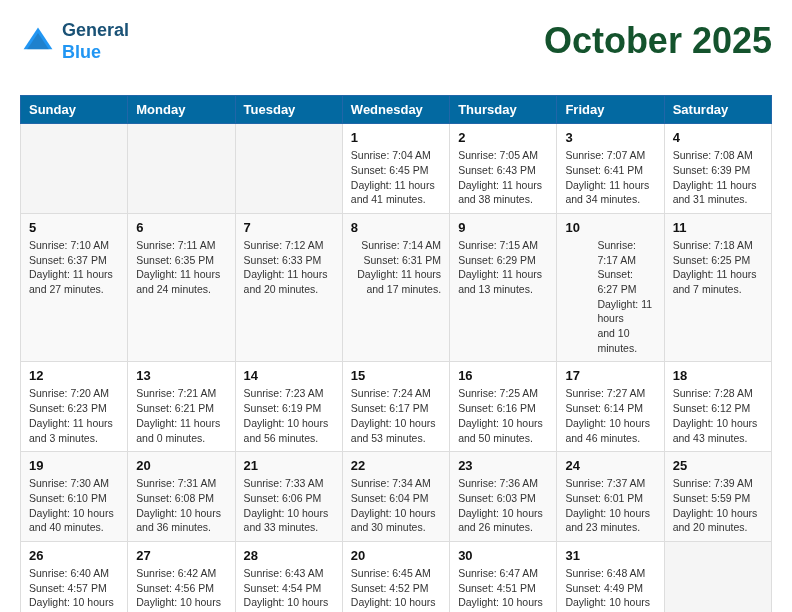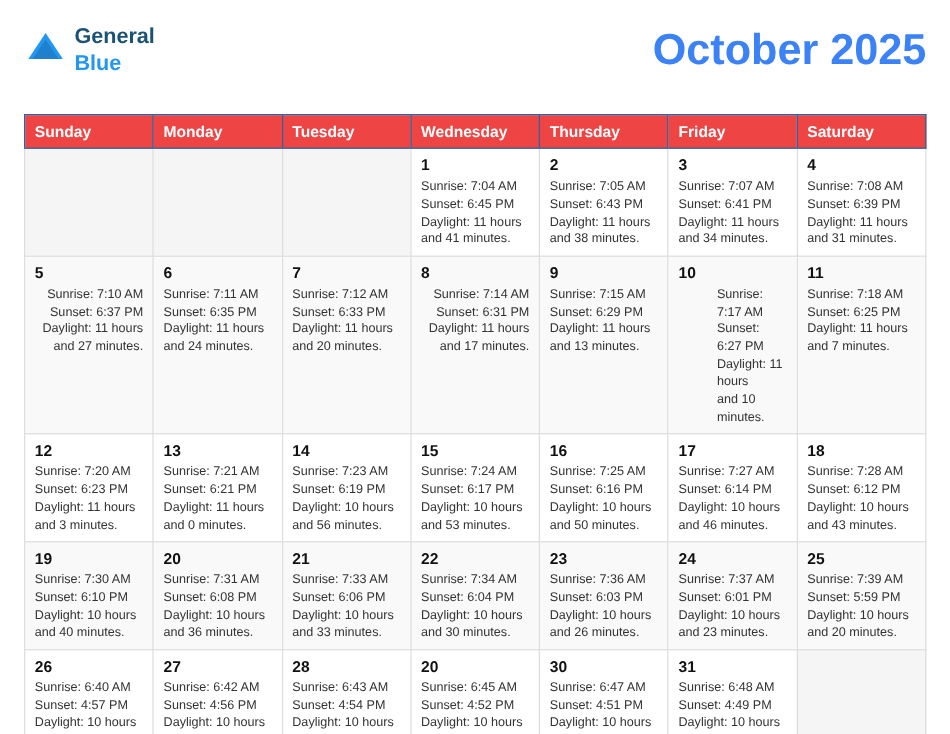--- a/index.html
+++ b/index.html
@@ -30,33 +30,33 @@
     .logo-icon {
       width: 36px;
       height: 36px;
     }
     .title-block {
       text-align: right;
     }
     .month-title {
       font-size: 36px;
       font-weight: bold;
-      color: #3b82f6;
+      color: #14532d;
     }
     .subtitle {
       font-size: 14px;
       color: #444;
     }
     .calendar {
       width: 100%;
       border-collapse: collapse;
       border: 1px solid #ccc;
     }
     .calendar th {
-      background-color: #ef4444;
+      background-color: #0369a1;
       color: #fff;
       font-size: 13px;
       font-weight: bold;
       padding: 6px 8px;
       text-align: left;
       border: 1px solid #2166a8;
     }
     .calendar td {
       vertical-align: top;
       padding: 6px 8px;
@@ -146,21 +146,21 @@
           <div class="day-number">4</div>
           <div class="day-info" style="white-space: pre-line;">Sunrise: 7:08 AM
 Sunset: 6:39 PM
 Daylight: 11 hours
 and 31 minutes.</div>
         </td>
       </tr>
       <tr>
         <td>
           <div class="day-number">5</div>
-          <div class="day-info" style="white-space: pre-line; text-align: right;">Sunrise: 7:10 AM
+          <div class="day-info" style="white-space: pre-line;">Sunrise: 7:10 AM
 Sunset: 6:37 PM
 Daylight: 11 hours
 and 27 minutes.</div>
         </td>
         <td>
           <div class="day-number">6</div>
           <div class="day-info" style="white-space: pre-line;">Sunrise: 7:11 AM
 Sunset: 6:35 PM
 Daylight: 11 hours
 and 24 minutes.</div>

